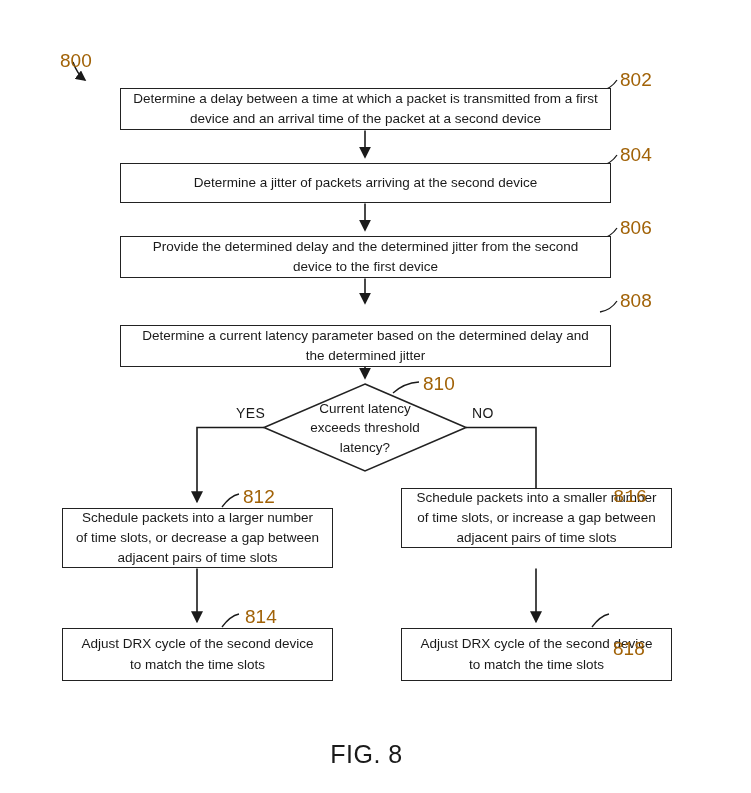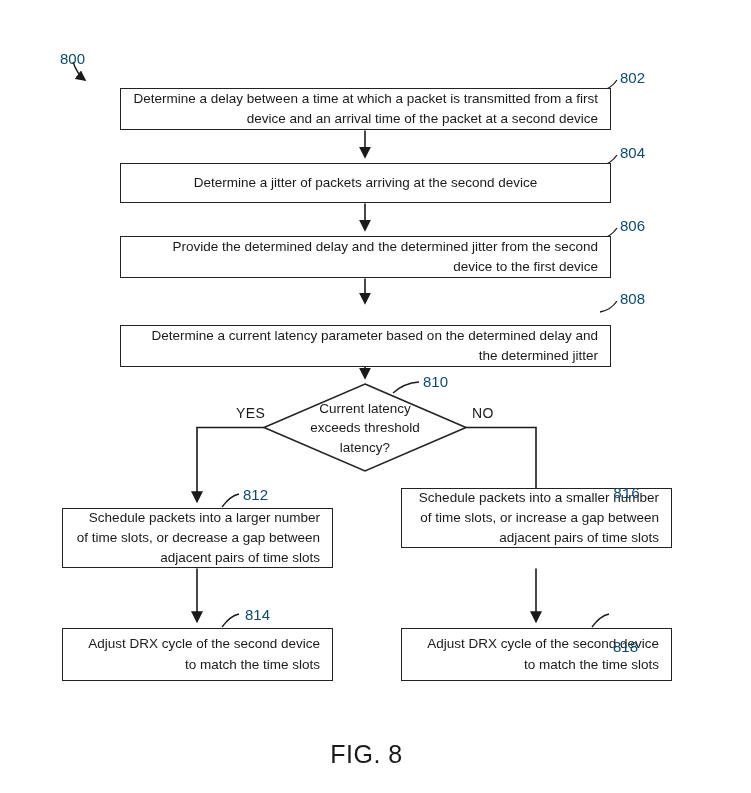--- a/index.html
+++ b/index.html
@@ -8,28 +8,28 @@
     width: 751px; height: 793px; position: relative;
     font-family: "Liberation Sans", sans-serif;
     color: #1a1a1a;
   }
   .stage { position: absolute; inset: 0; width: 751px; height: 793px; }
   .connectors { position: absolute; left: 0; top: 0; }
   .node {
     position: absolute; background: #ffffff;
     border: 1.6px solid #222222;
     display: flex; align-items: center; justify-content: center;
-    text-align: right; font-size: 13.5px; line-height: 1.5;
+    text-align: center; font-size: 13.5px; line-height: 1.5;
     padding: 11px 12px;
   }
   .diamond-text {
     position: absolute; display: flex; align-items: center; justify-content: center;
     text-align: center; font-size: 13.5px; line-height: 1.45;
   }
-  .ref { position: absolute; font-size: 15px; color: #0c4a6e; }
+  .ref { position: absolute; font-size: 19px; color: #a16207; }
   .branch-label { position: absolute; font-size: 14px; letter-spacing: 0.4px; }
   .fig-caption {
     position: absolute; left: 0; top: 740; width: 733px;
     text-align: center; font-size: 25px; letter-spacing: 0.5px;
   }
 </style>
 </head>
 <body>
 
 <div class="stage">

